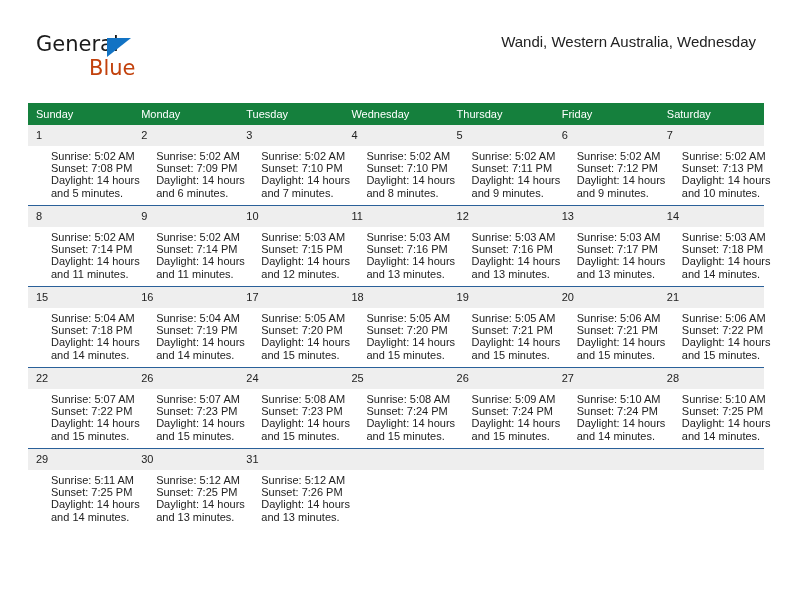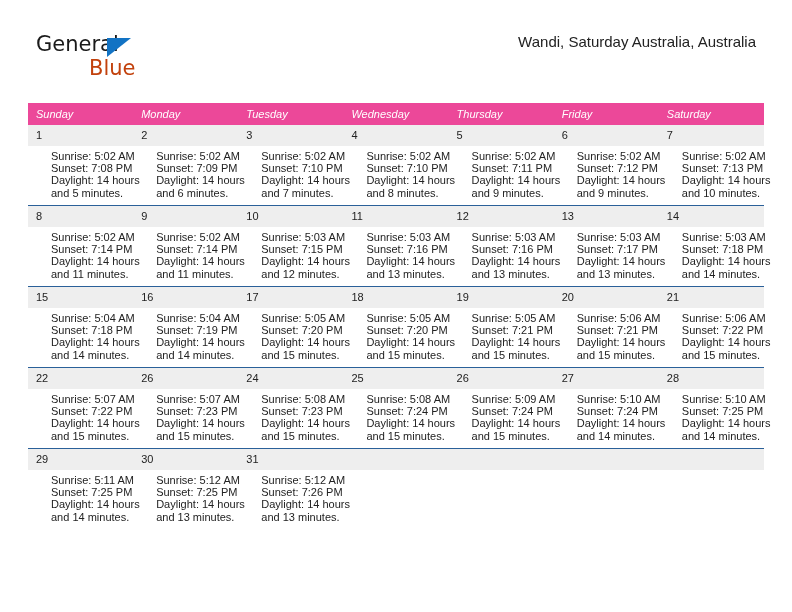--- a/index.html
+++ b/index.html
@@ -90,29 +90,28 @@
     width: 736px;
   }
   table.cal {
     border-collapse: collapse;
     table-layout: fixed;
     width: 736px;
   }
   table.cal col { width: 105.14px; }
 
   thead th {
-    background: #ec4899;
+    background: #15803d;
     color: #ffffff;
     font-size: 11px;
     font-weight: 400;
     text-align: left;
     padding: 5px 0 5px 8px;
     height: 12px;
     font-family: "Liberation Sans", sans-serif;
-    font-style: italic;
   }
 
   td.daycell {
     vertical-align: top;
     padding: 0;
     height: 80px;
     border-top: 1px solid #2a6099;
   }
   tbody tr:first-child td.daycell { border-top: none; }
 
@@ -143,21 +142,21 @@
 
   <div class="top">
 
     <div class="logo">
       <span class="logo-general">General</span>
       <span class="logo-tri"></span>
       <span class="logo-blue">Blue</span>
     </div>
 
     <div class="title-wrap">
-      <div class="cal-subtitle">Wandi, Saturday Australia, Australia</div>
+      <div class="cal-subtitle">Wandi, Western Australia, Wednesday</div>
     </div>
 
   </div>
 
   <div class="calendar">
     <table class="cal">
       <colgroup>
         <col>
           <col>
           <col>

